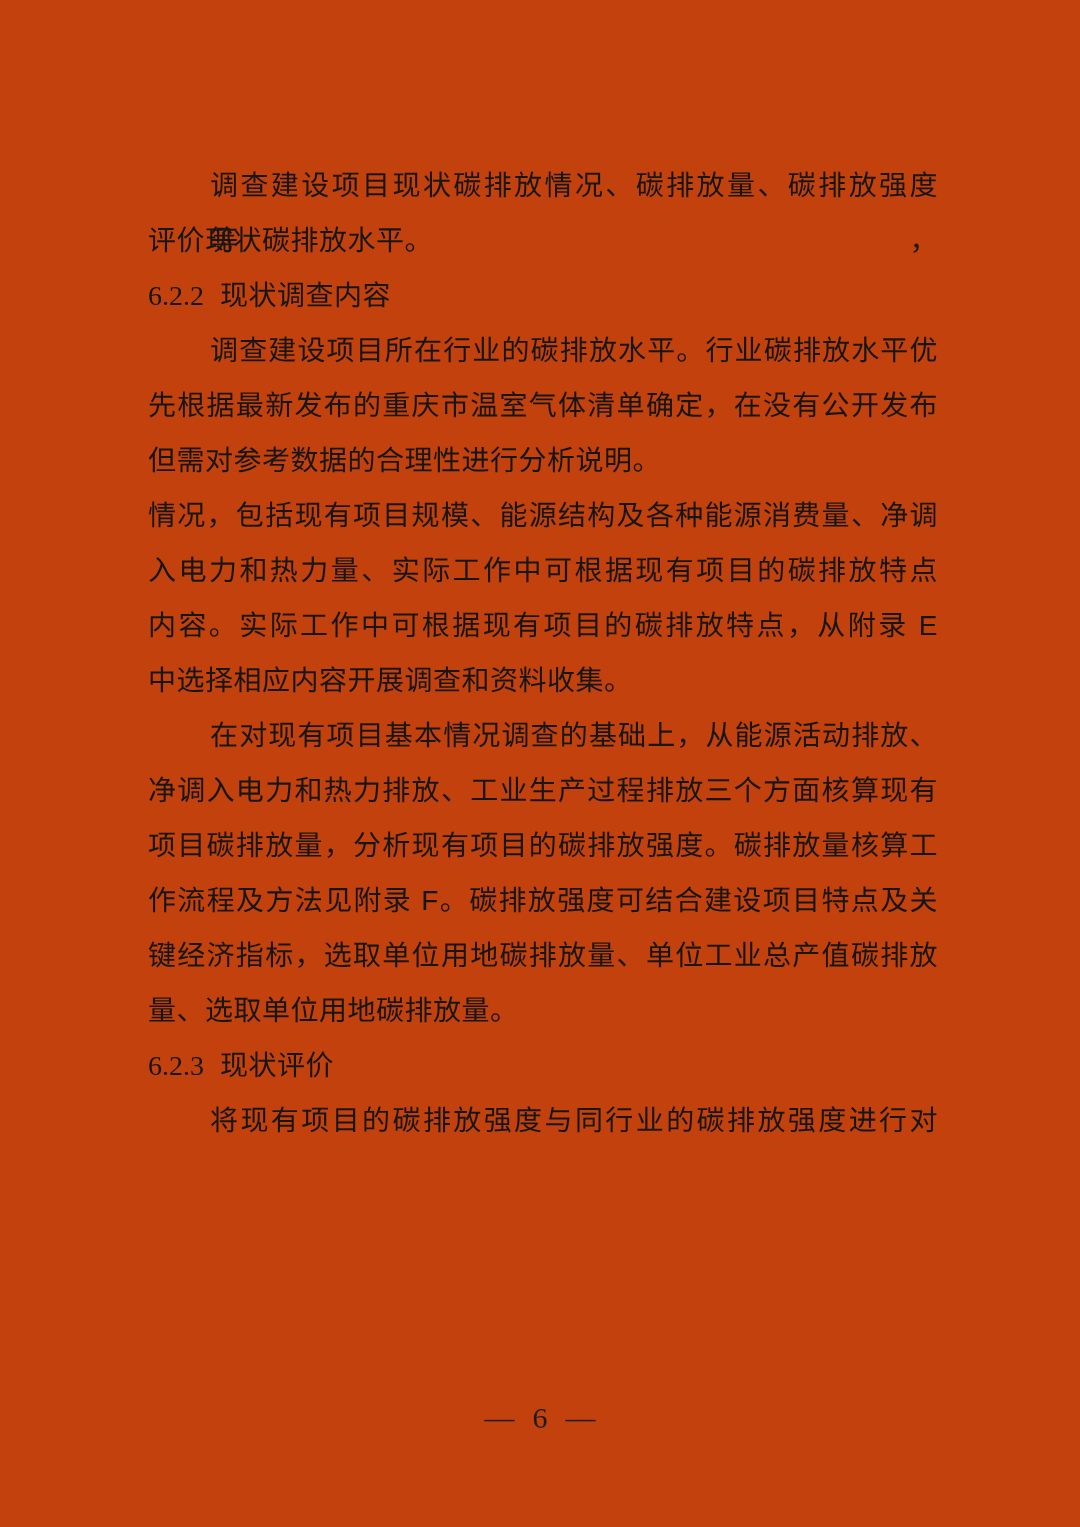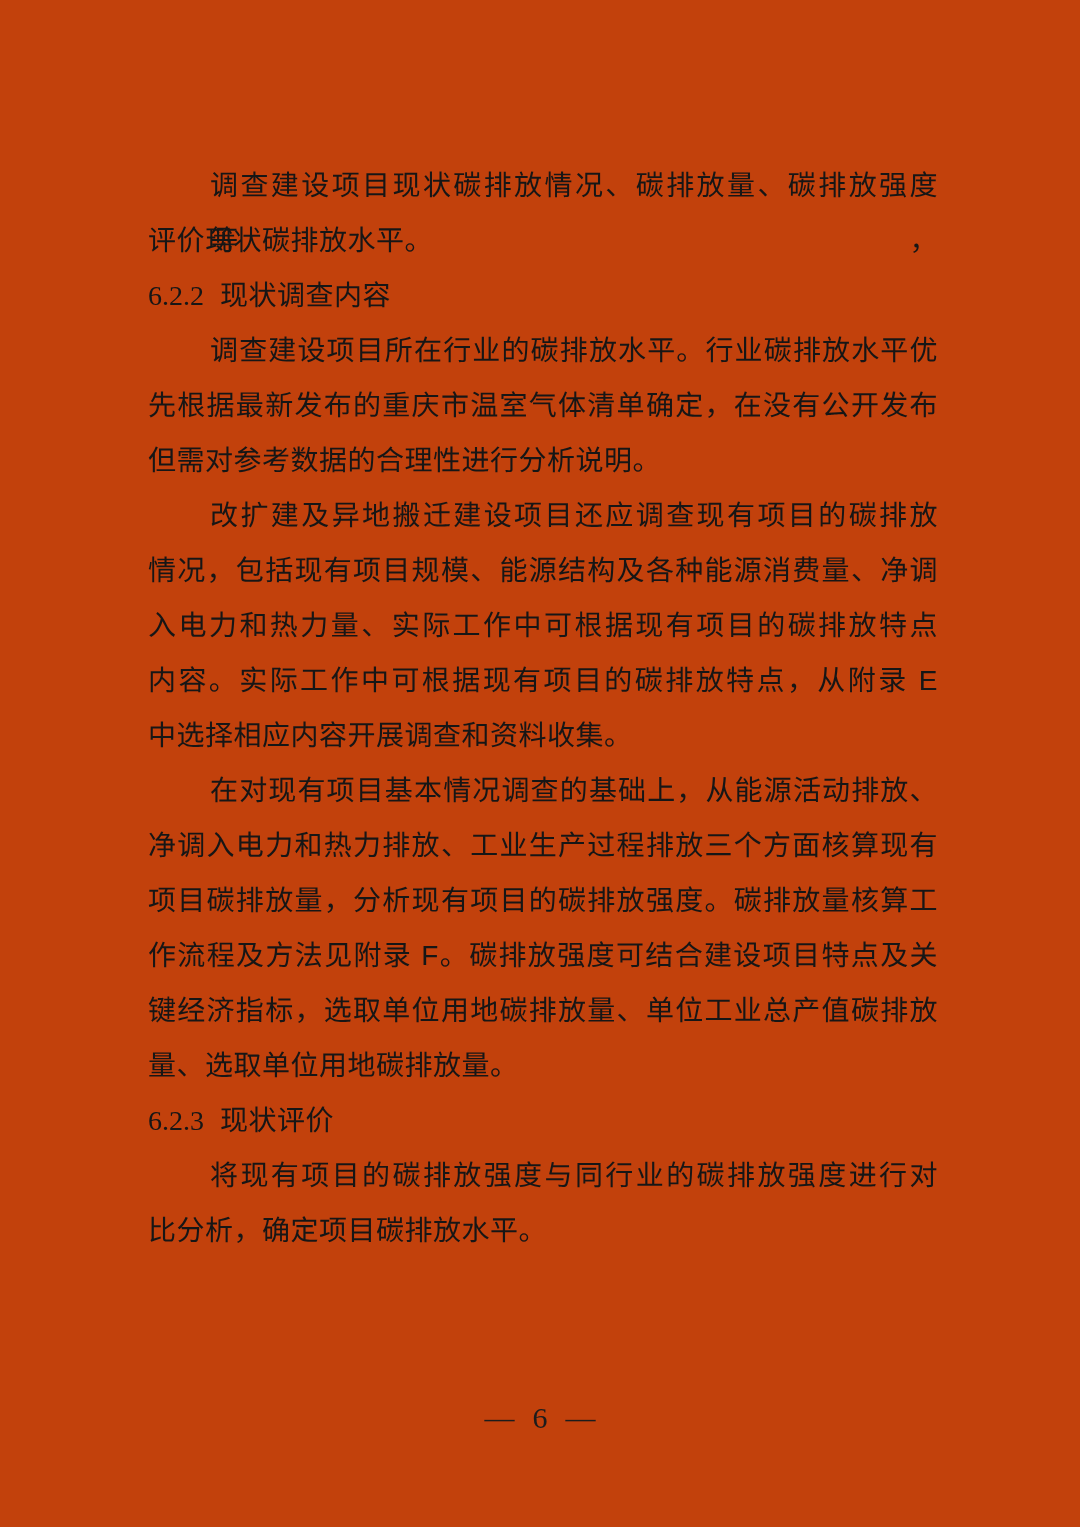--- a/index.html
+++ b/index.html
@@ -69,38 +69,36 @@
     <div class="ln lastline">评价现状碳排放水平。</div>
 
     <div class="ln heading">
       <span class="sec-num">6.2.2</span><span class="sec-title">现状调查内容</span>
     </div>
 
     <div class="ln indent">调查建设项目所在行业的碳排放水平。行业碳排放水平优</div>
     <div class="ln">先根据最新发布的重庆市温室气体清单确定，在没有公开发布</div>
     <div class="ln lastline">但需对参考数据的合理性进行分析说明。</div>
 
-    <div class="ln indent">改扩建及异地搬迁建设项目还应调查现有项目的碳排放</div>
     <div class="ln">情况，包括现有项目规模、能源结构及各种能源消费量、净调</div>
     <div class="ln">入电力和热力量、实际工作中可根据现有项目的碳排放特点</div>
     <div class="ln">内容。实际工作中可根据现有项目的碳排放特点，从附录 E</div>
     <div class="ln lastline">中选择相应内容开展调查和资料收集。</div>
 
     <div class="ln indent">在对现有项目基本情况调查的基础上，从能源活动排放、</div>
     <div class="ln">净调入电力和热力排放、工业生产过程排放三个方面核算现有</div>
     <div class="ln">项目碳排放量，分析现有项目的碳排放强度。碳排放量核算工</div>
     <div class="ln">作流程及方法见附录 F。碳排放强度可结合建设项目特点及关</div>
     <div class="ln">键经济指标，选取单位用地碳排放量、单位工业总产值碳排放</div>
     <div class="ln lastline">量、选取单位用地碳排放量。</div>
 
     <div class="ln heading">
       <span class="sec-num">6.2.3</span><span class="sec-title">现状评价</span>
     </div>
 
     <div class="ln indent">将现有项目的碳排放强度与同行业的碳排放强度进行对</div>
-    <div class="ln lastline">比分析，确定项目碳排放水平。</div>
 
   </div>
 
   <div class="footer">
     <span>—</span><span class="pagenum">6</span><span>—</span>
   </div>
 </div>
 
 </body></html>

